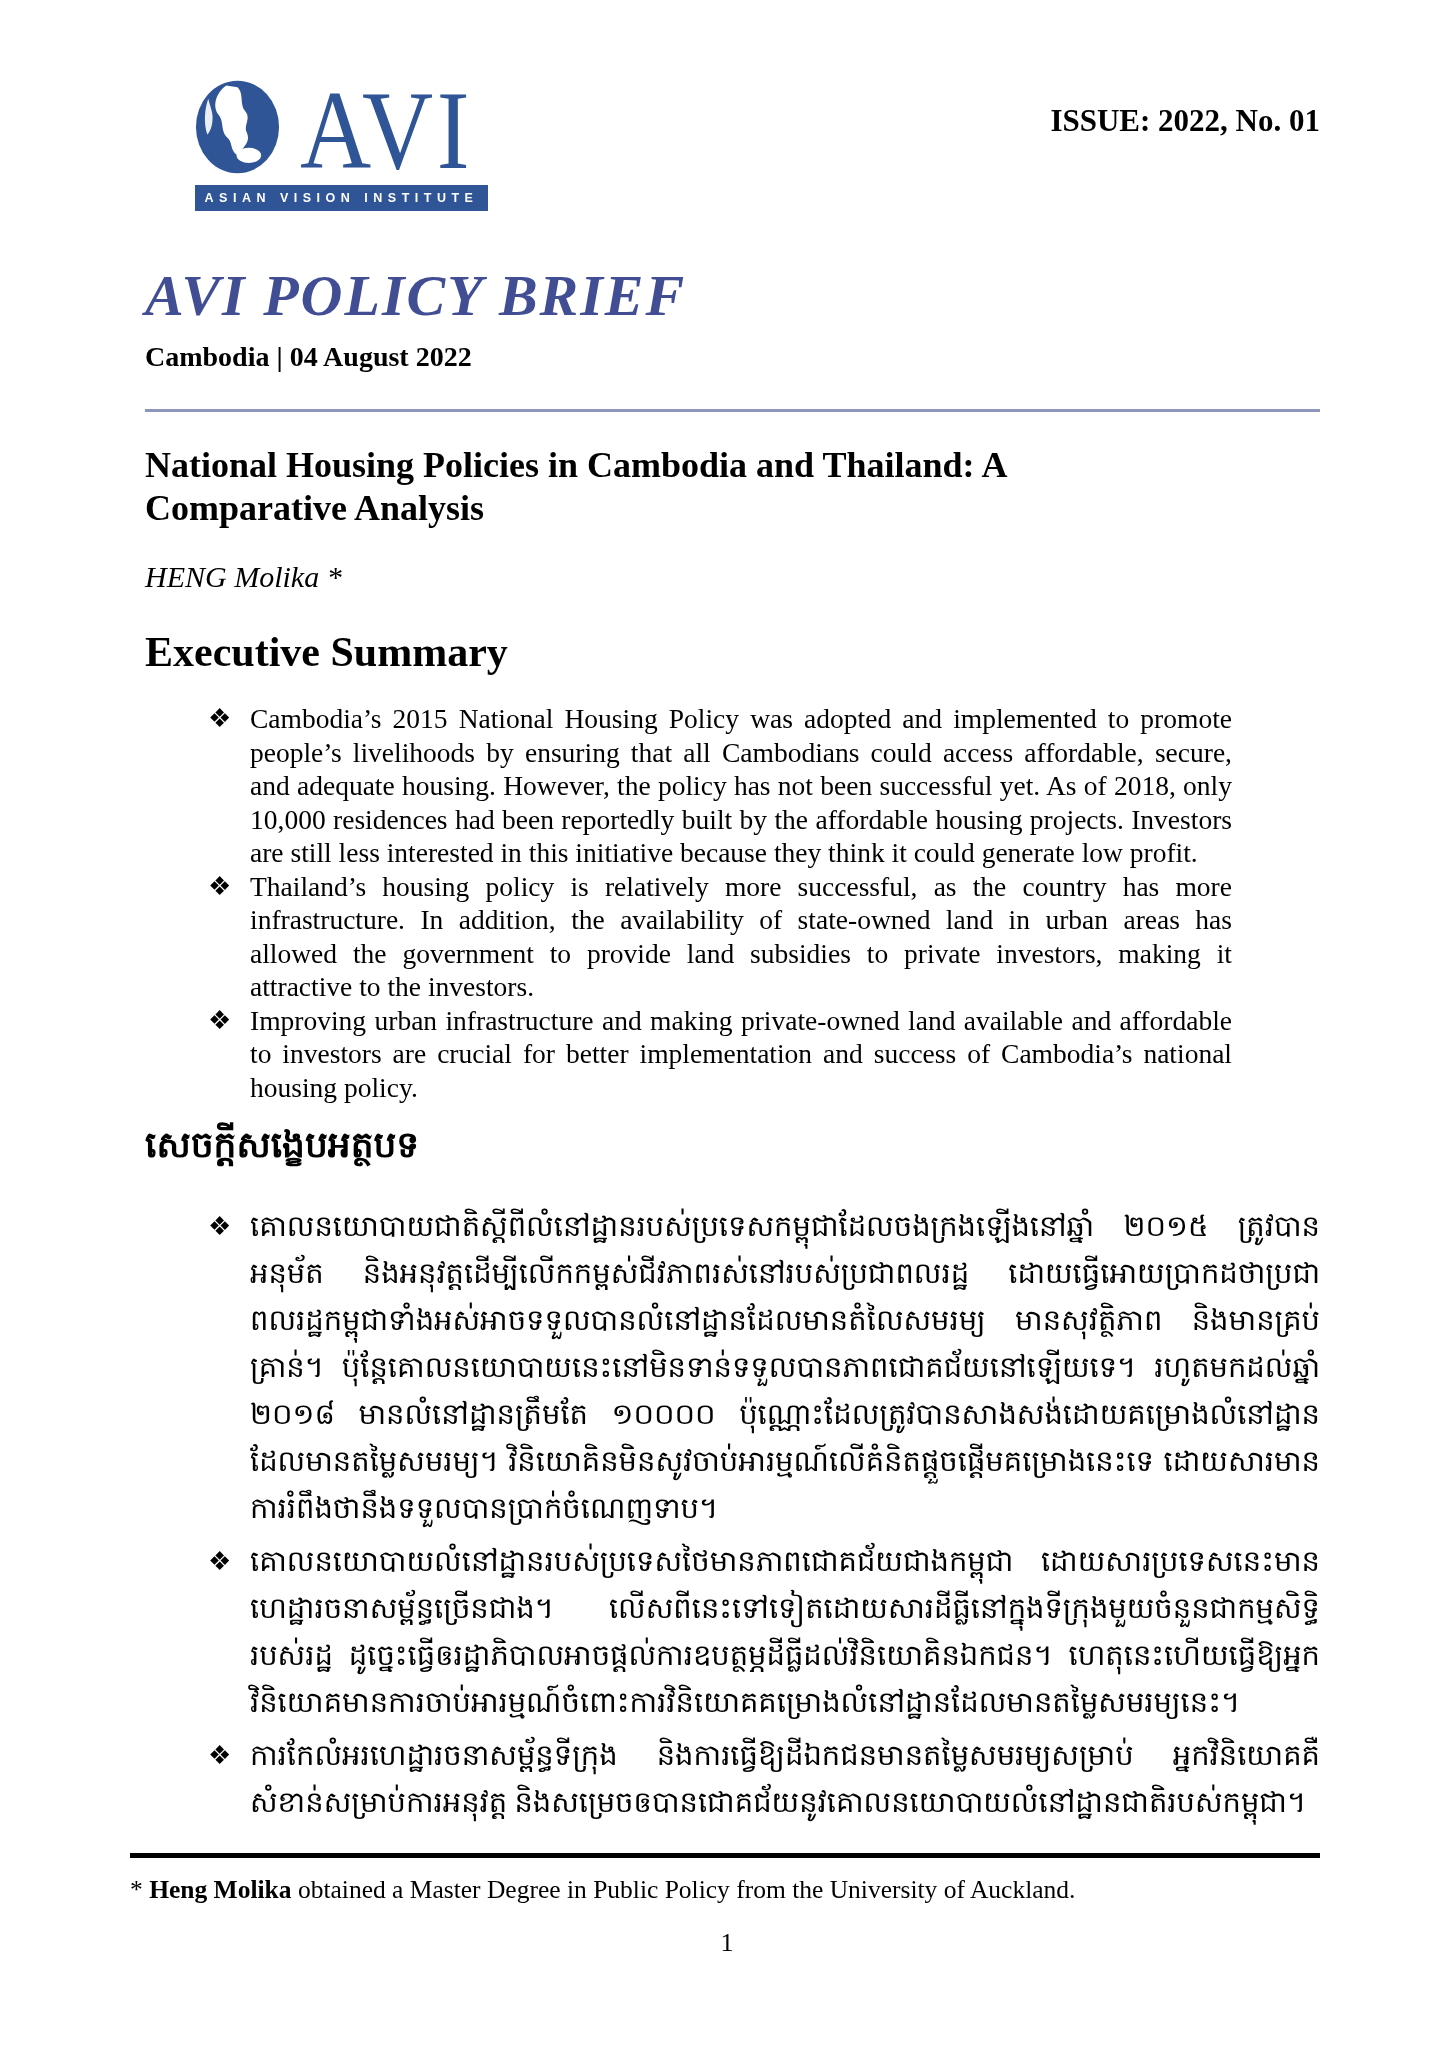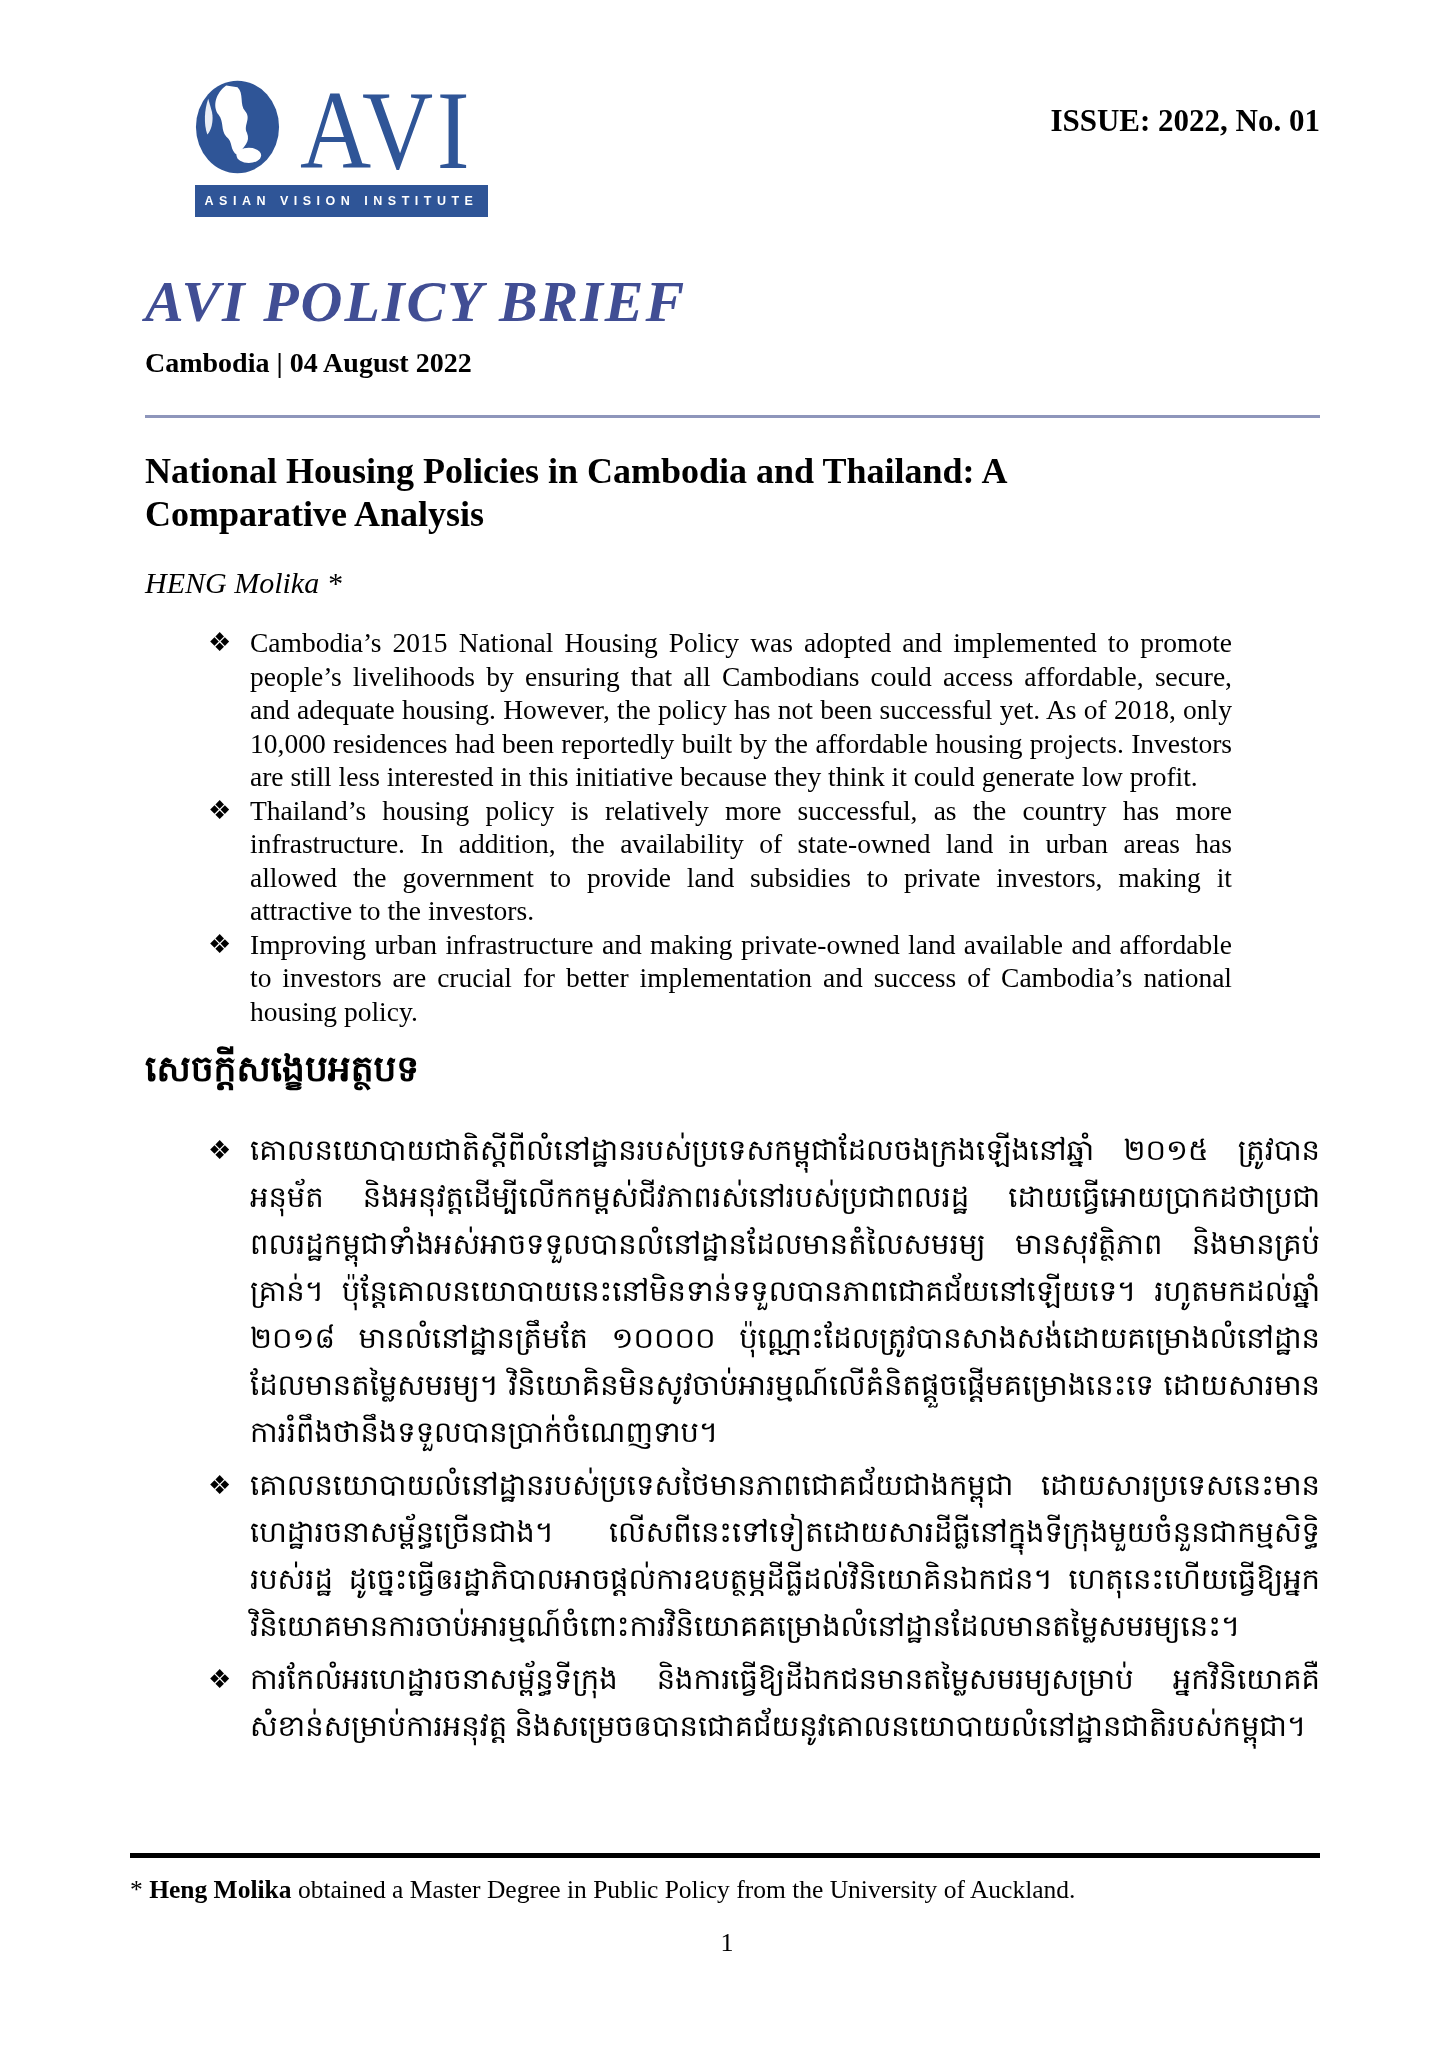--- a/index.html
+++ b/index.html
@@ -18,21 +18,21 @@
   .logo{width:360px;}
   .logo-top{display:flex;align-items:flex-end;margin-left:50px;height:116px;}
   .globe{width:85px;height:100px;flex:0 0 auto;}
   .logo-acronym{
     font-size:112px;line-height:0.82;color:#2f5597;
     letter-spacing:4px;margin-left:20px;
     transform:scaleX(0.88);transform-origin:left bottom;
     font-family:"Liberation Serif","DejaVu Serif",serif;
   }
   .logo-bar{
-    margin-left:50px;margin-top:8px;width:293px;height:32px;
+    margin-left:50px;margin-top:8px;width:293px;height:26px;
     background:#2f5597;color:#fff;
     font-family:"Liberation Sans","DejaVu Sans",sans-serif;
     font-size:12.5px;font-weight:bold;letter-spacing:5.5px;
     display:flex;align-items:center;justify-content:center;
     white-space:nowrap;
   }
   .issue{
     margin-top:42px;font-size:31px;font-weight:bold;white-space:nowrap;
   }
   
@@ -109,20 +109,21 @@
     <div class="issue">ISSUE: 2022, No. 01</div>
   </div>
 
   <div class="masthead-title">AVI POLICY BRIEF</div>
   <div class="dateline">Cambodia | 04 August 2022</div>
   <div class="divider"></div>
 
   <div class="article-title">National Housing Policies in Cambodia and Thailand: A Comparative Analysis</div>
   <div class="author">HENG Molika *</div>
 
+  <div class="exec-heading">Executive Summary</div>
 
   <ul class="bullets">
     <li>
       <span class="marker">❖</span>
       <span>Cambodia’s 2015 National Housing Policy was adopted and implemented to promote people’s livelihoods by ensuring that all Cambodians could access affordable, secure, and adequate housing. However, the policy has not been successful yet. As of 2018, only 10,000 residences had been reportedly built by the affordable housing projects. Investors are still less interested in this initiative because they think it could generate low profit.</span>
     </li>
     <li>
       <span class="marker">❖</span>
       <span>Thailand’s housing policy is relatively more successful, as the country has more infrastructure. In addition, the availability of state-owned land in urban areas has allowed the government to provide land subsidies to private investors, making it attractive to the investors.</span>
     </li>

